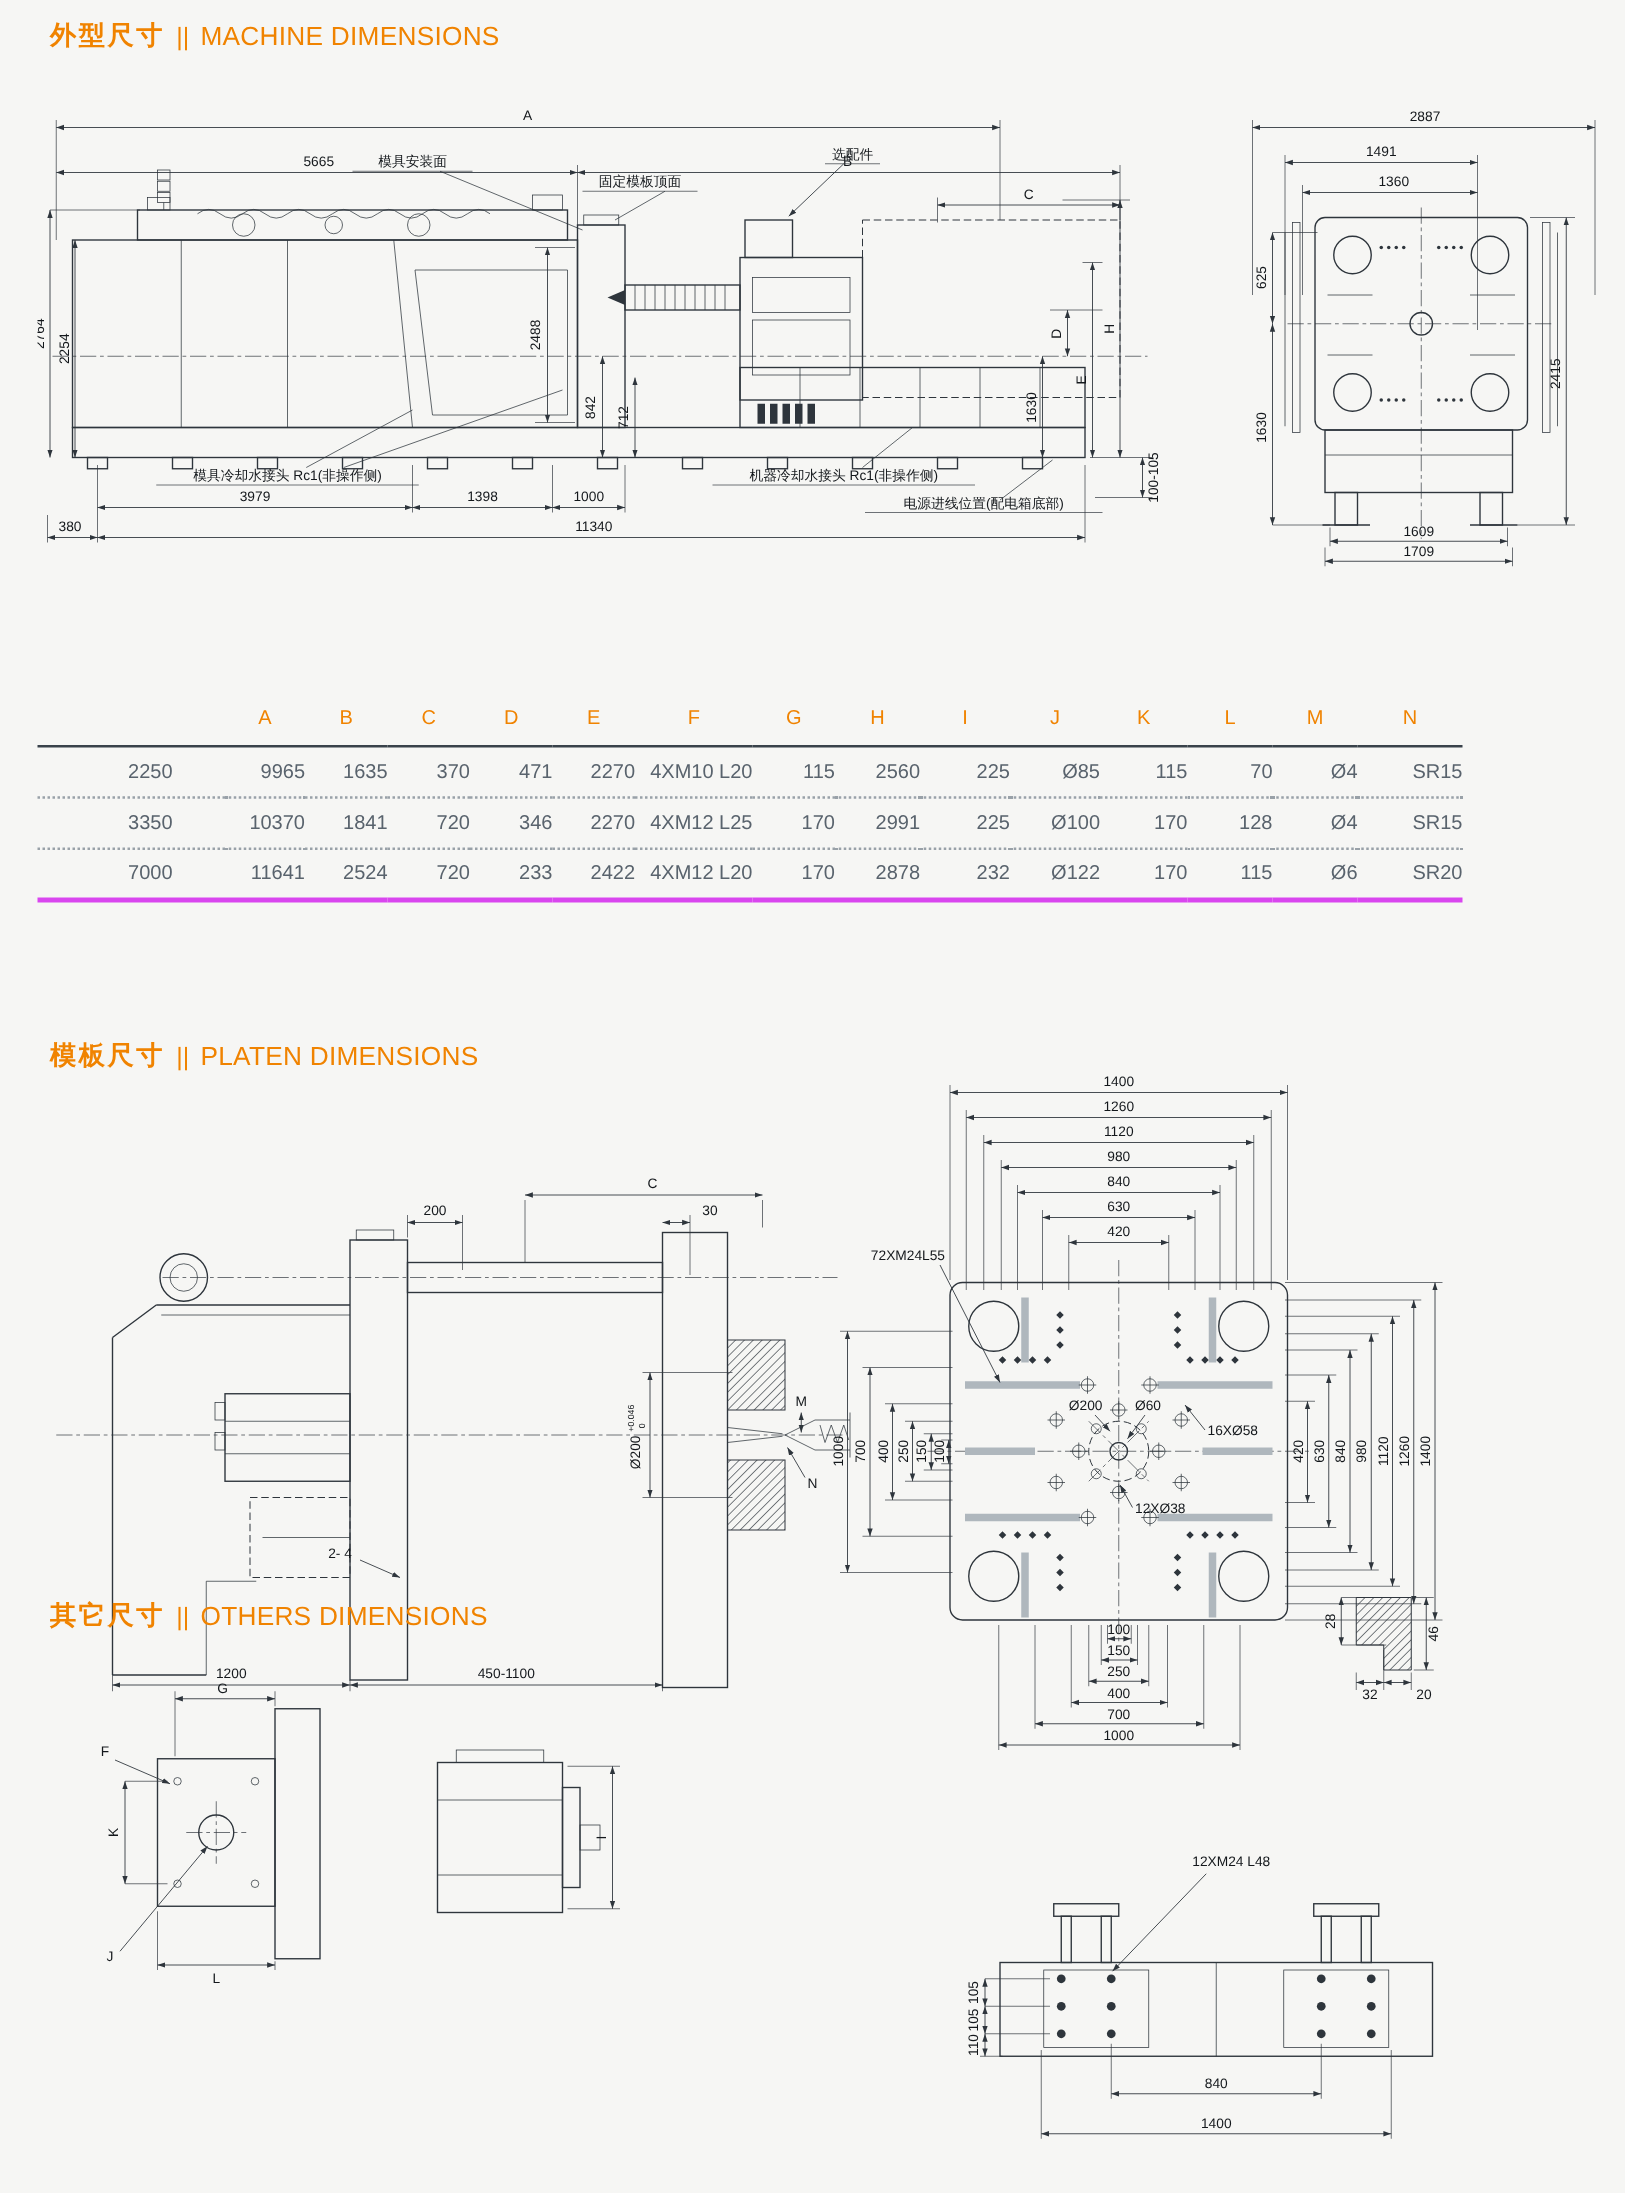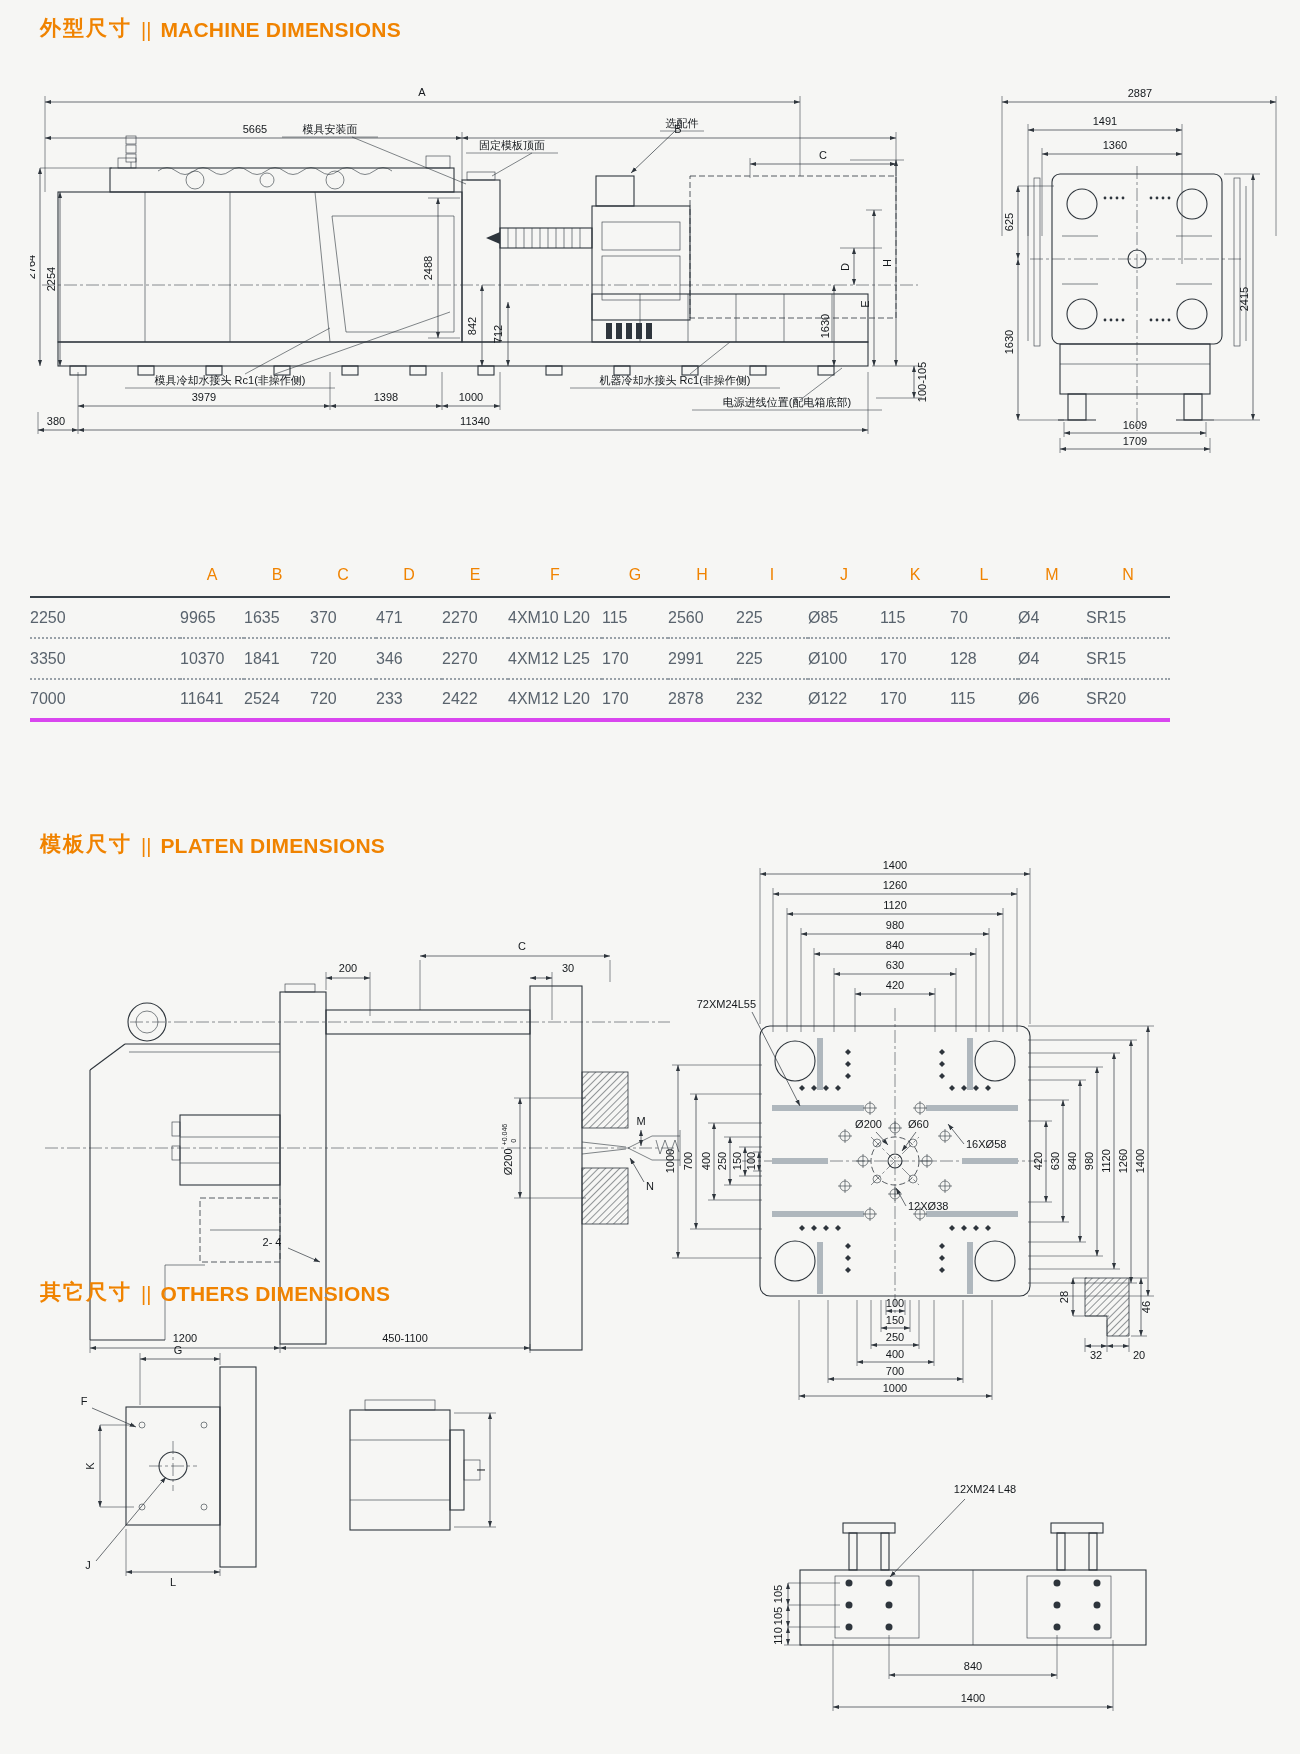--- a/index.html
+++ b/index.html
@@ -2,25 +2,25 @@
 <html><head>
 <meta charset="utf-8">
 <style>
   *{margin:0;padding:0;box-sizing:border-box}
   html,body{width:1300px;height:1754px}
   body{background:#F6F6F4;font-family:"Liberation Sans",sans-serif;position:relative;overflow:hidden}
   .abs{position:absolute}
   .sec-title{display:flex;align-items:flex-end;gap:9px;color:#F08300;white-space:nowrap}
   .sec-title .zh{font-size:21px;font-weight:700;letter-spacing:2px}
   .sec-title .pipes{font-size:20px;font-weight:400}
-  .sec-title .en{font-size:21px;font-weight:700;letter-spacing:0.2px}
+  .sec-title .en{font-size:21px;font-weight:400;letter-spacing:0.2px}
   table.dims{border-collapse:collapse;table-layout:fixed;width:1140px}
   table.dims th{color:#F08300;font-size:16px;font-weight:400;text-align:center;padding:6px 0 12px}
   table.dims thead th{border-bottom:2px solid #39424A}
-  table.dims td{color:#59636D;font-size:16px;text-align:left;height:41px;border-bottom:2px dotted #99A1A8}
+  table.dims td{color:#59636D;font-size:16px;text-align:right;height:41px;border-bottom:2px dotted #99A1A8}
   table.dims tr.last td{border-bottom:4px solid #d946ef}
   .rowlabel{text-align:center;padding-right:42px}
   svg .ln{stroke:#2E353C;stroke-width:1.1;fill:none}
   svg .lt{stroke:#2E353C;stroke-width:.6;fill:none}
   svg .dim{stroke:#2E353C;stroke-width:.7;fill:none;marker-start:url(#arw);marker-end:url(#arw)}
   svg .ldr{stroke:#2E353C;stroke-width:.7;fill:none;marker-end:url(#arw)}
   svg .ext{stroke:#2E353C;stroke-width:.55;fill:none}
   svg .cl{stroke:#2E353C;stroke-width:.55;fill:none;stroke-dasharray:13 3 3 3}
   svg .dsh{stroke:#2E353C;stroke-width:.8;fill:none;stroke-dasharray:6 3}
   svg .bar{fill:#AFB7BD}

